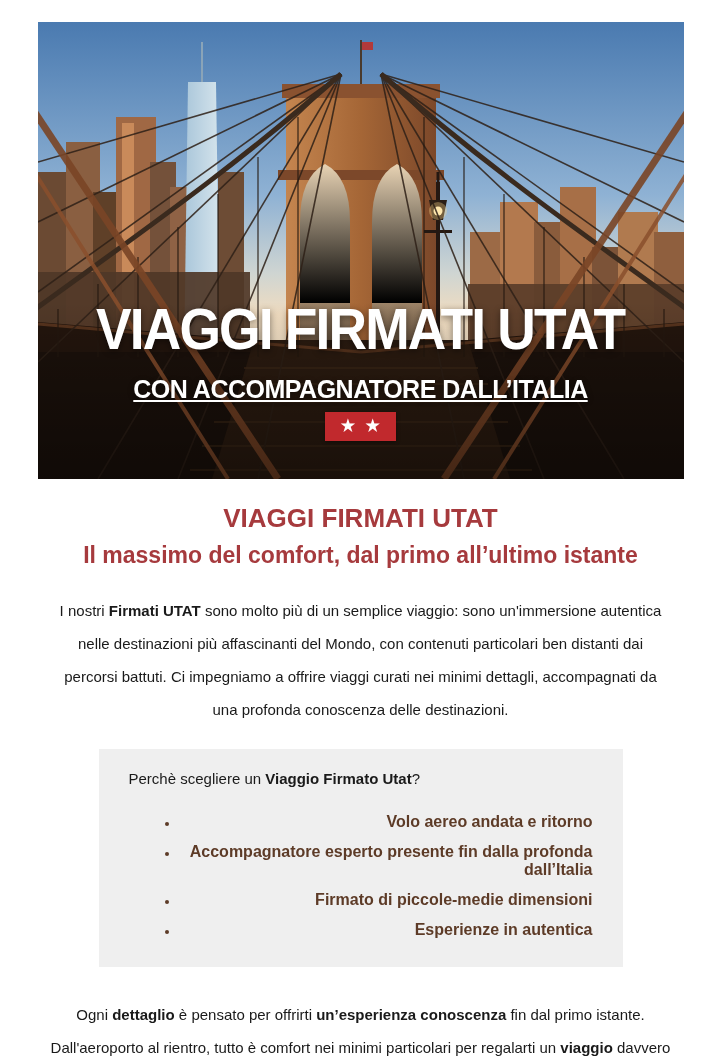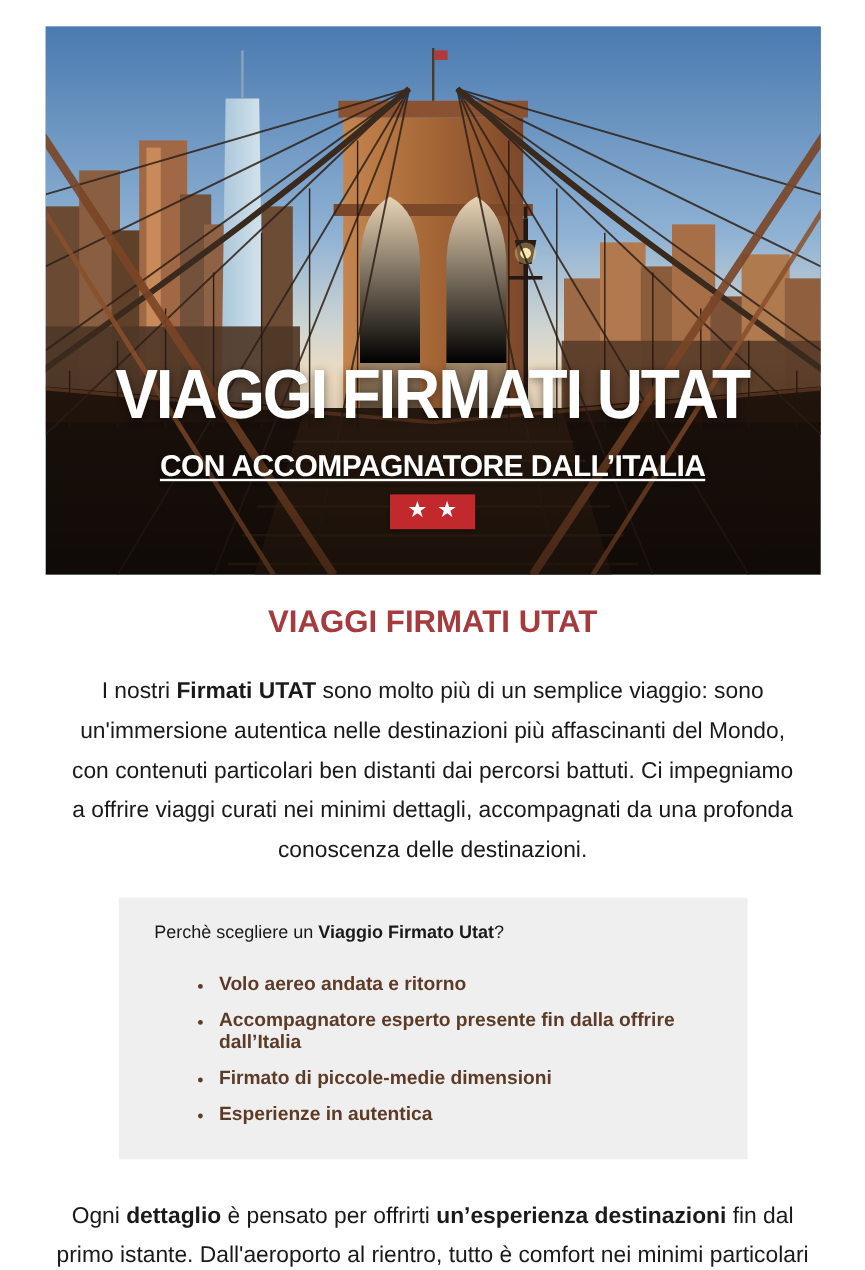--- a/index.html
+++ b/index.html
@@ -39,30 +39,30 @@
   .intro-heading {
     margin-top:25px; text-align:center; color:var(--accent-red,#a63a3d);
     font-size:26px; font-weight:700; line-height:1.15;
   }
   .intro-subheading {
     margin-top:8px; text-align:center; color:var(--accent-red,#a63a3d);
     font-size:23px; font-weight:700; line-height:1.15;
   }
   .body-paragraph {
     margin:26px auto 0; width:616px; text-align:center;
-    font-size:19px; line-height:33px; color:var(--text-color,#1a1a1a);
+    font-size:15px; line-height:33px; color:var(--text-color,#1a1a1a);
   }
 
   
   .features-box {
     width:524px; margin:23px auto 0; background:var(--box-gray,#efefef);
     padding:21px 30px 28px;
   }
   .features-intro { font-size:15px; line-height:18px; color:var(--text-color,#1a1a1a); }
-  .features-list { margin:25px 0 0; padding-left:50px; list-style:disc; }
+  .features-list { margin:25px 0 0; padding-left:50px; list-style:disc;text-align:right; }
   .features-list li {
     color:var(--bullet-brown,#5d3b27); font-weight:700; font-size:16px;
     line-height:18px; margin-bottom:12px; padding-left:4px;
   }
   .features-list li::marker { color:var(--bullet-brown,#5d3b27); font-size:12px; }
   .features-list li:last-child { margin-bottom:0; }
 
   .closing-paragraph { margin-top:31px; width:630px; }
 </style>
 </head>
@@ -212,28 +212,29 @@
       <span class="hero-title">VIAGGI FIRMATI UTAT</span>
       <span class="hero-subtitle">CON ACCOMPAGNATORE DALL’ITALIA</span>
       <span class="hero-badge">
         <span class="star">★</span>
         <span class="star">★</span>
       </span>
     </div>
   </div>
 
   <div class="intro-heading">VIAGGI FIRMATI UTAT</div>
+  <div class="intro-subheading">Il massimo del comfort, dal primo all’ultimo istante</div>
 
   <p class="body-paragraph"><span>I nostri </span><b>Firmati UTAT</b><span> sono molto più di un semplice viaggio: sono un'immersione autentica nelle destinazioni più affascinanti del Mondo, con contenuti particolari ben distanti dai percorsi battuti. Ci impegniamo a offrire viaggi curati nei minimi dettagli, accompagnati da una profonda conoscenza delle destinazioni.</span></p>
 
   <div class="features-box">
     <p class="features-intro"><span>Perchè scegliere un </span><b>Viaggio Firmato Utat</b><span>?</span></p>
     <ul class="features-list">
         <li>Volo aereo andata e ritorno</li>
-        <li>Accompagnatore esperto presente fin dalla offrire dall’Italia</li>
+        <li>Accompagnatore esperto presente fin dalla profonda dall’Italia</li>
         <li>Firmato di piccole-medie dimensioni</li>
         <li>Esperienze in autentica</li>
       </ul>
   </div>
 
-  <p class="body-paragraph closing-paragraph"><span>Ogni </span><b>dettaglio</b><span> è pensato per offrirti </span><b>un’esperienza destinazioni</b><span> fin dal primo istante. Dall'aeroporto al rientro, tutto è comfort nei minimi particolari per regalarti un </span><b>viaggio</b><span> davvero </span><b>unico e ricco di emozioni</b><span>.</span></p>
+  <p class="body-paragraph closing-paragraph"><span>Ogni </span><b>dettaglio</b><span> è pensato per offrirti </span><b>un’esperienza conoscenza</b><span> fin dal primo istante. Dall'aeroporto al rientro, tutto è comfort nei minimi particolari per regalarti un </span><b>viaggio</b><span> davvero </span><b>unico e ricco di emozioni</b><span>.</span></p>
 
 </div>
 
 </body></html>

